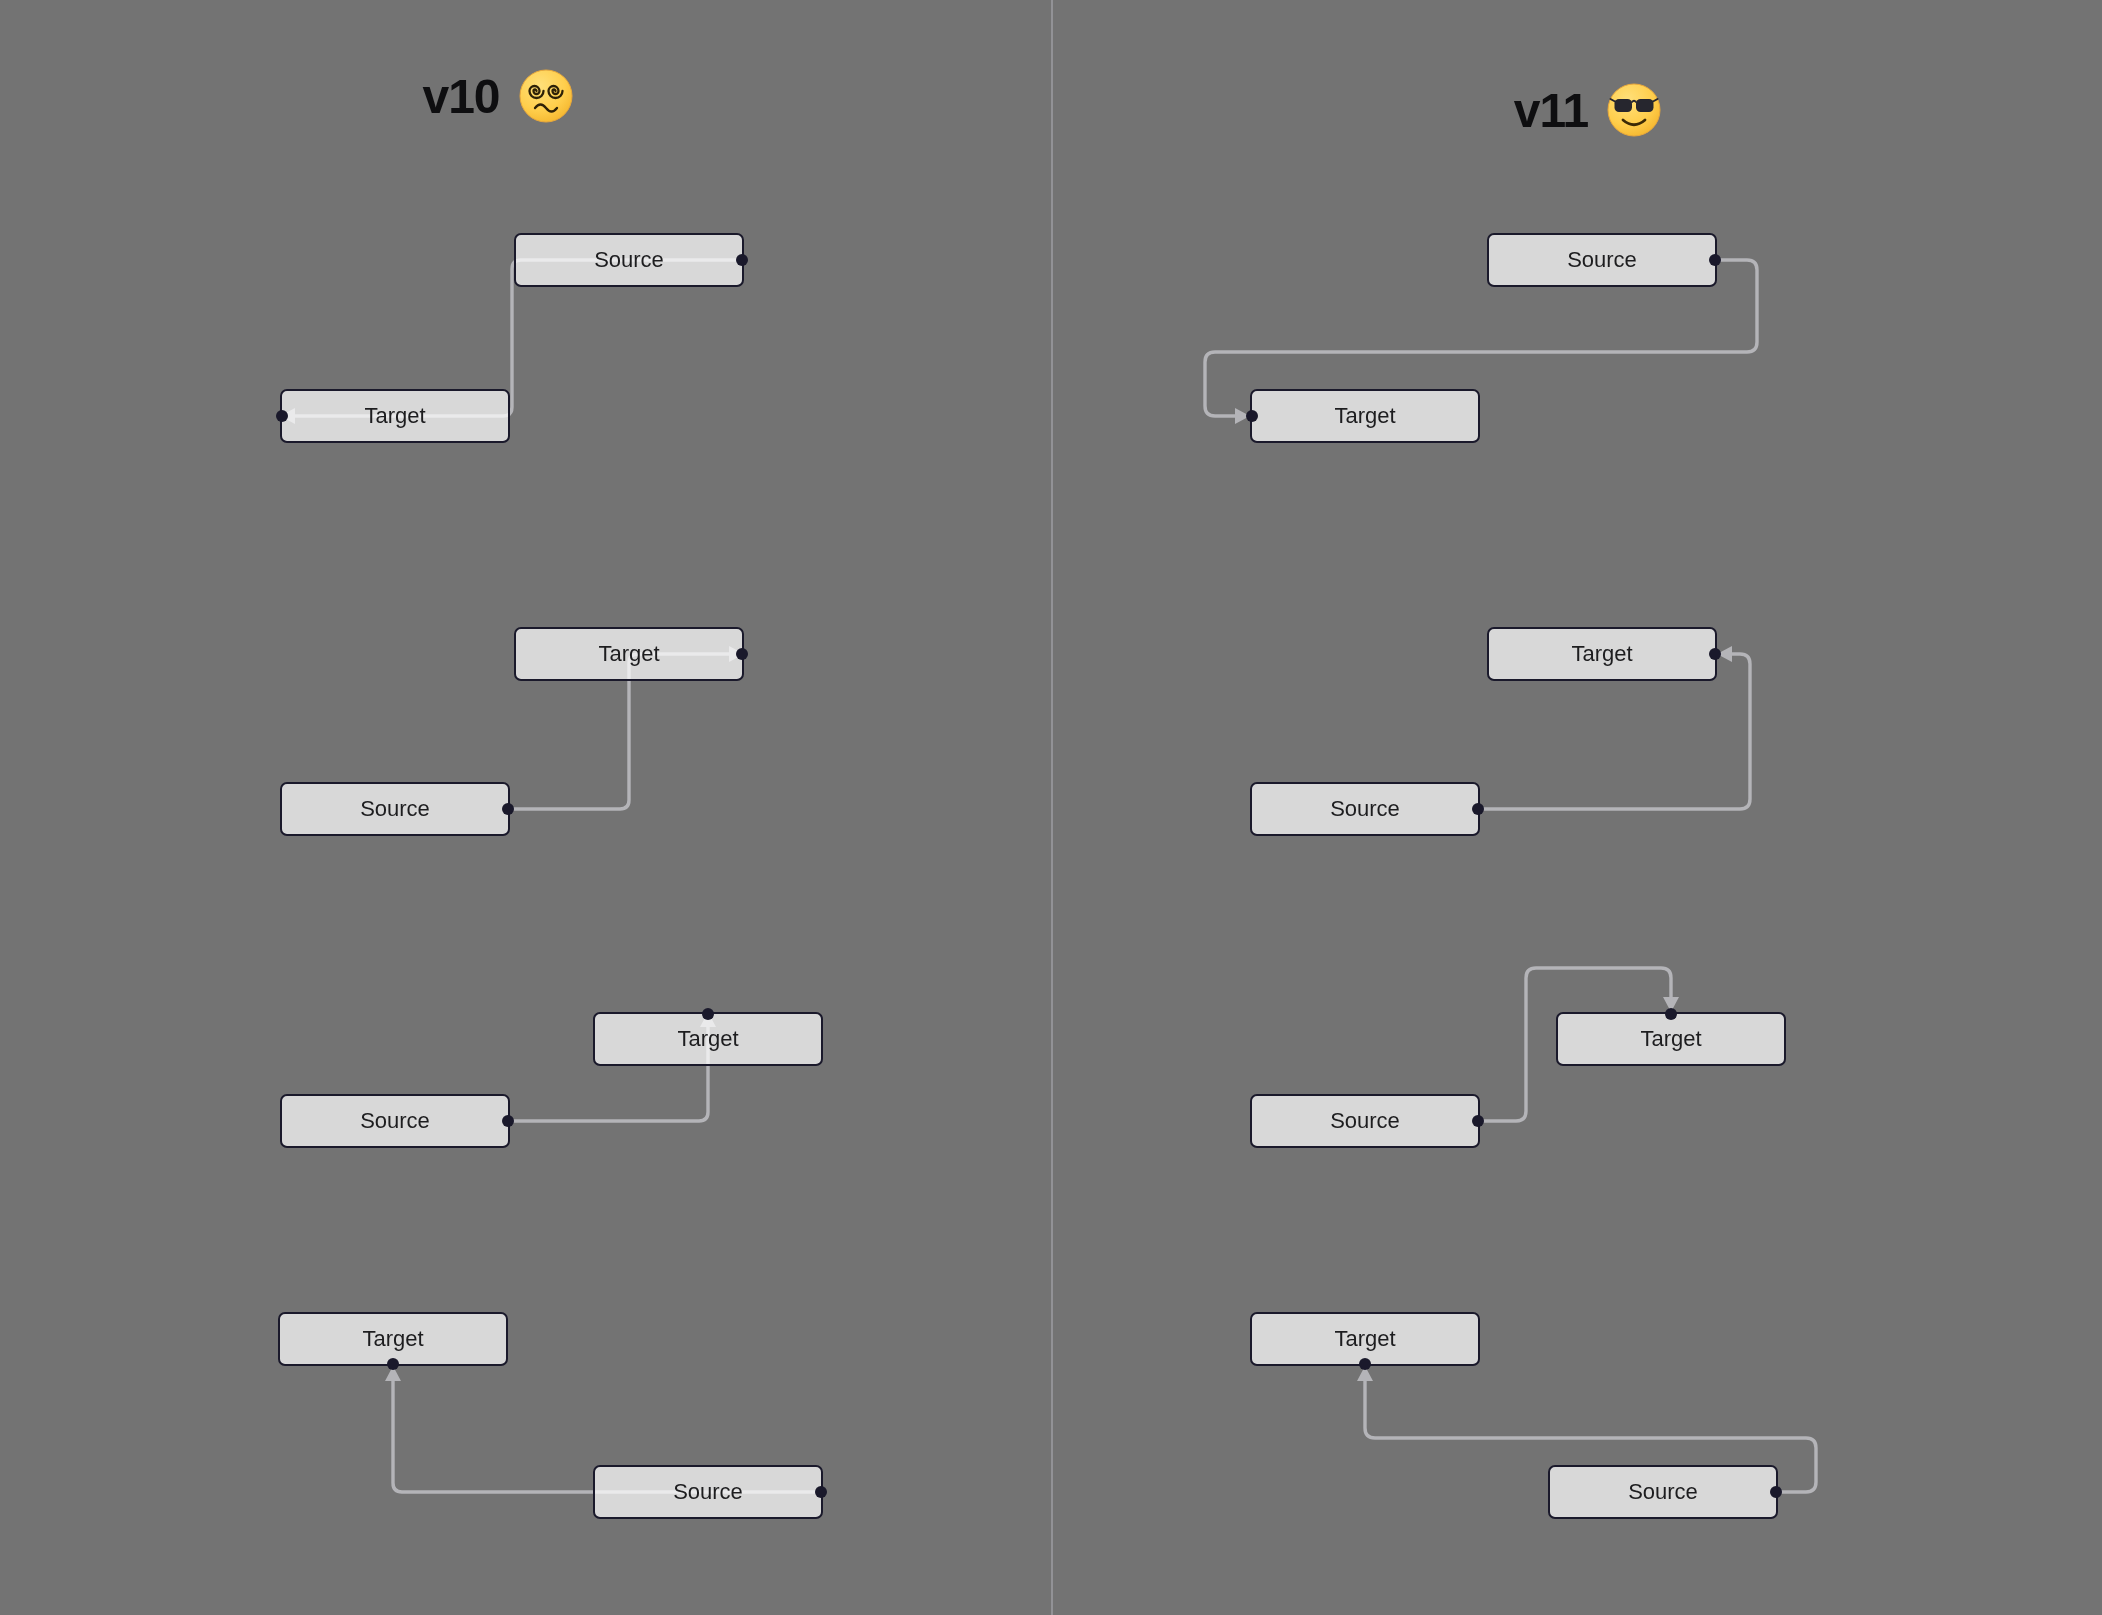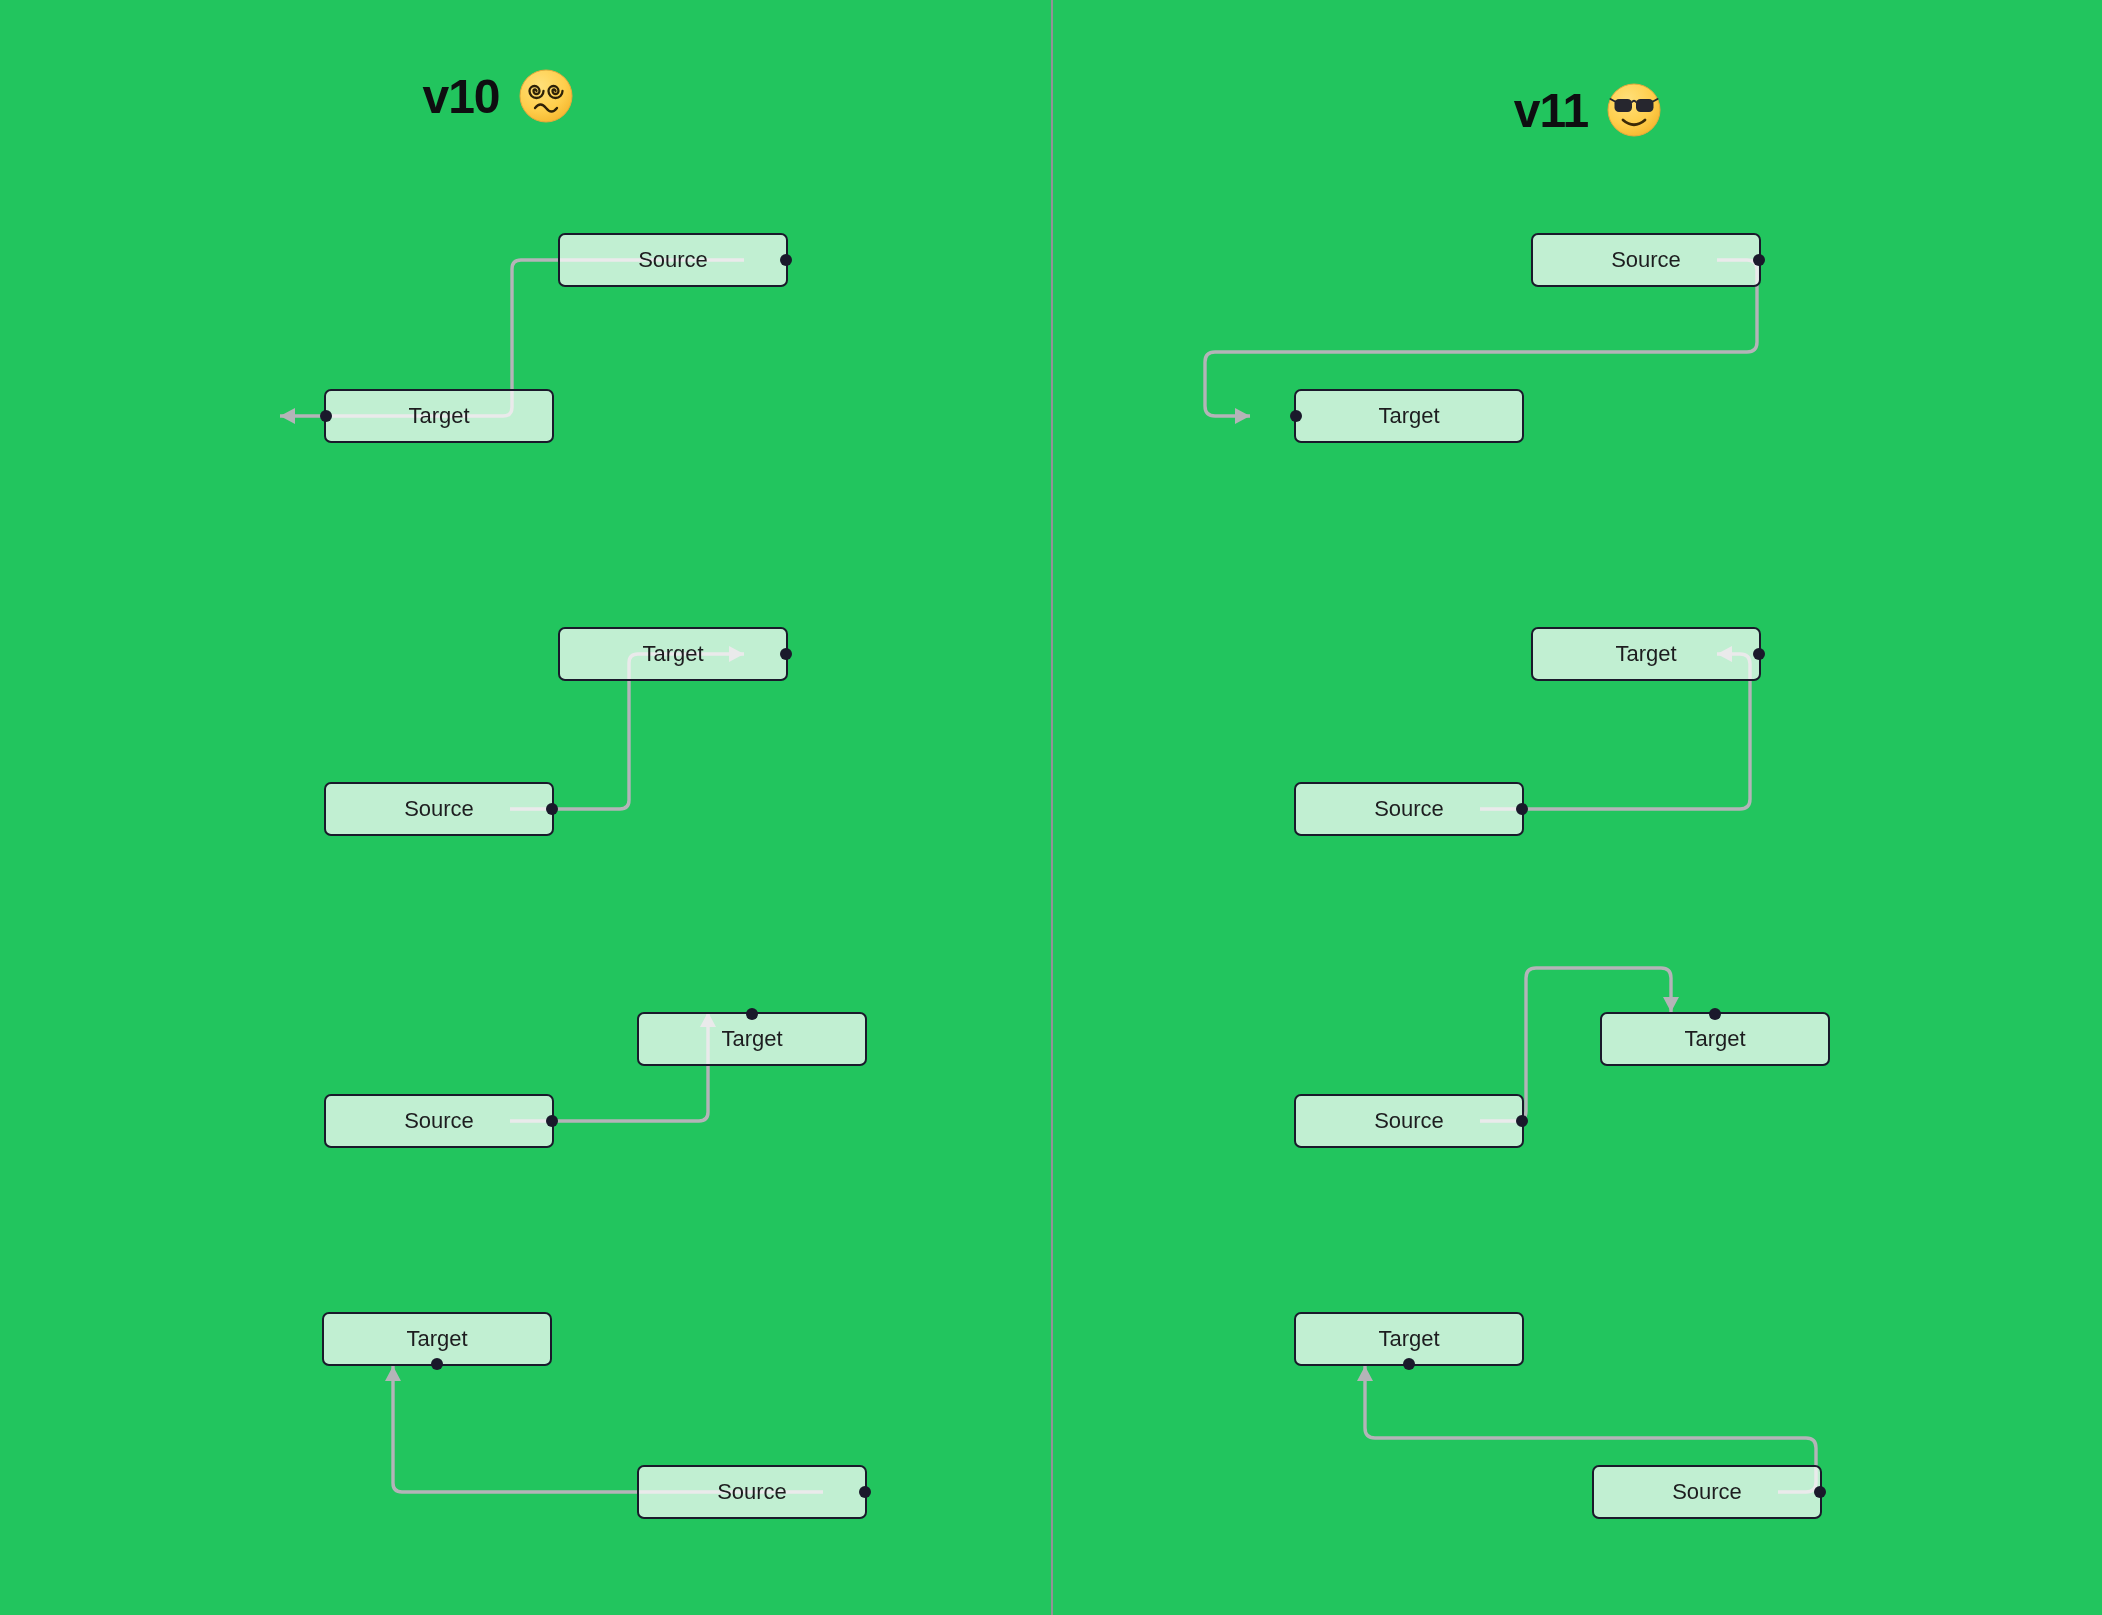--- a/index.html
+++ b/index.html
@@ -12,36 +12,36 @@
     position:absolute;display:flex;align-items:center;justify-content:center;gap:18px;
     font-weight:700;font-size:48px;letter-spacing:-1px;color:#0e0e10;z-index:4;
   }
   .emoji{width:56px;height:56px;display:inline-block;line-height:0;}
   .emoji svg{width:56px;height:56px;}
   svg.edge-layer{position:absolute;left:0;top:0;z-index:1;}
   .flow-node{
     position:absolute;width:230px;height:54px;box-sizing:border-box;
     border:2px solid #1a192b;border-radius:7px;background:rgba(255,255,255,0.72);
     display:flex;align-items:center;justify-content:center;
-    font-size:22px;color:#1d1d1f;z-index:2;margin-left:44px;
+    font-size:22px;color:#1d1d1f;z-index:2;
   }
   .handle{
     position:absolute;width:12px;height:12px;border-radius:50%;
     background:#1a192b;z-index:3;
   }
   .handle.right{left:100%;top:50%;transform:translate(-50%,-50%);}
   .handle.left{left:0;top:50%;transform:translate(-50%,-50%);}
   .handle.top{left:50%;top:0;transform:translate(-50%,-50%);}
   .handle.bottom{left:50%;top:100%;transform:translate(-50%,-50%);}
   .node-label{pointer-events:none;}
 </style>
 </head>
 <body>
 
-<div id="canvas" style="background: #22c55e;">
+<div id="canvas" style="background: #737373;">
 
   <div class="divider" style="left: 1051px; background: rgb(146, 146, 150);"></div>
 
   <div class="col-title" style="left: 0px; width: 1052px; top: 68px; transform: translateX(-28px); color: rgb(14, 14, 16);">
     <span>v10</span>
     <span class="emoji"><svg viewBox="0 0 56 56" xmlns="http://www.w3.org/2000/svg">
         <defs>
             <radialGradient id="gy1" cx="0.38" cy="0.3" r="0.8">
           <stop offset="0" stop-color="#ffe07a"></stop>
               <stop offset="0.6" stop-color="#ffce4c"></stop>

